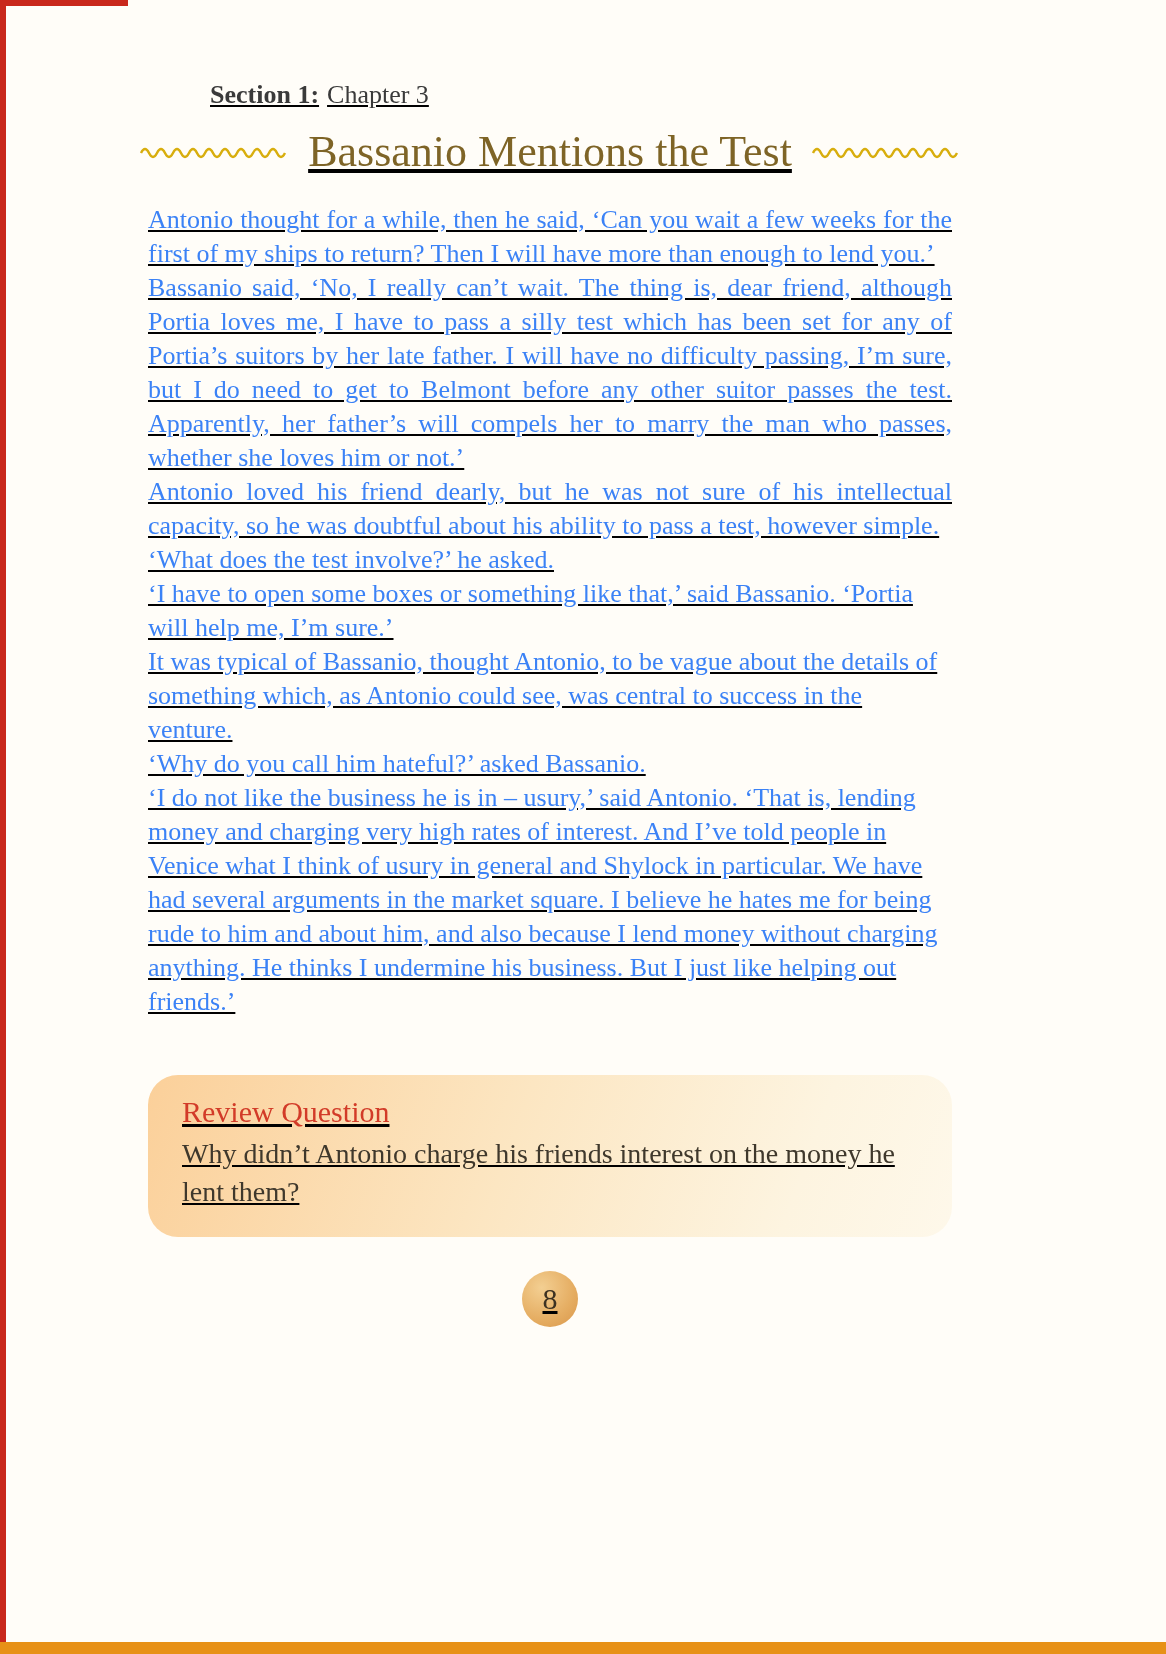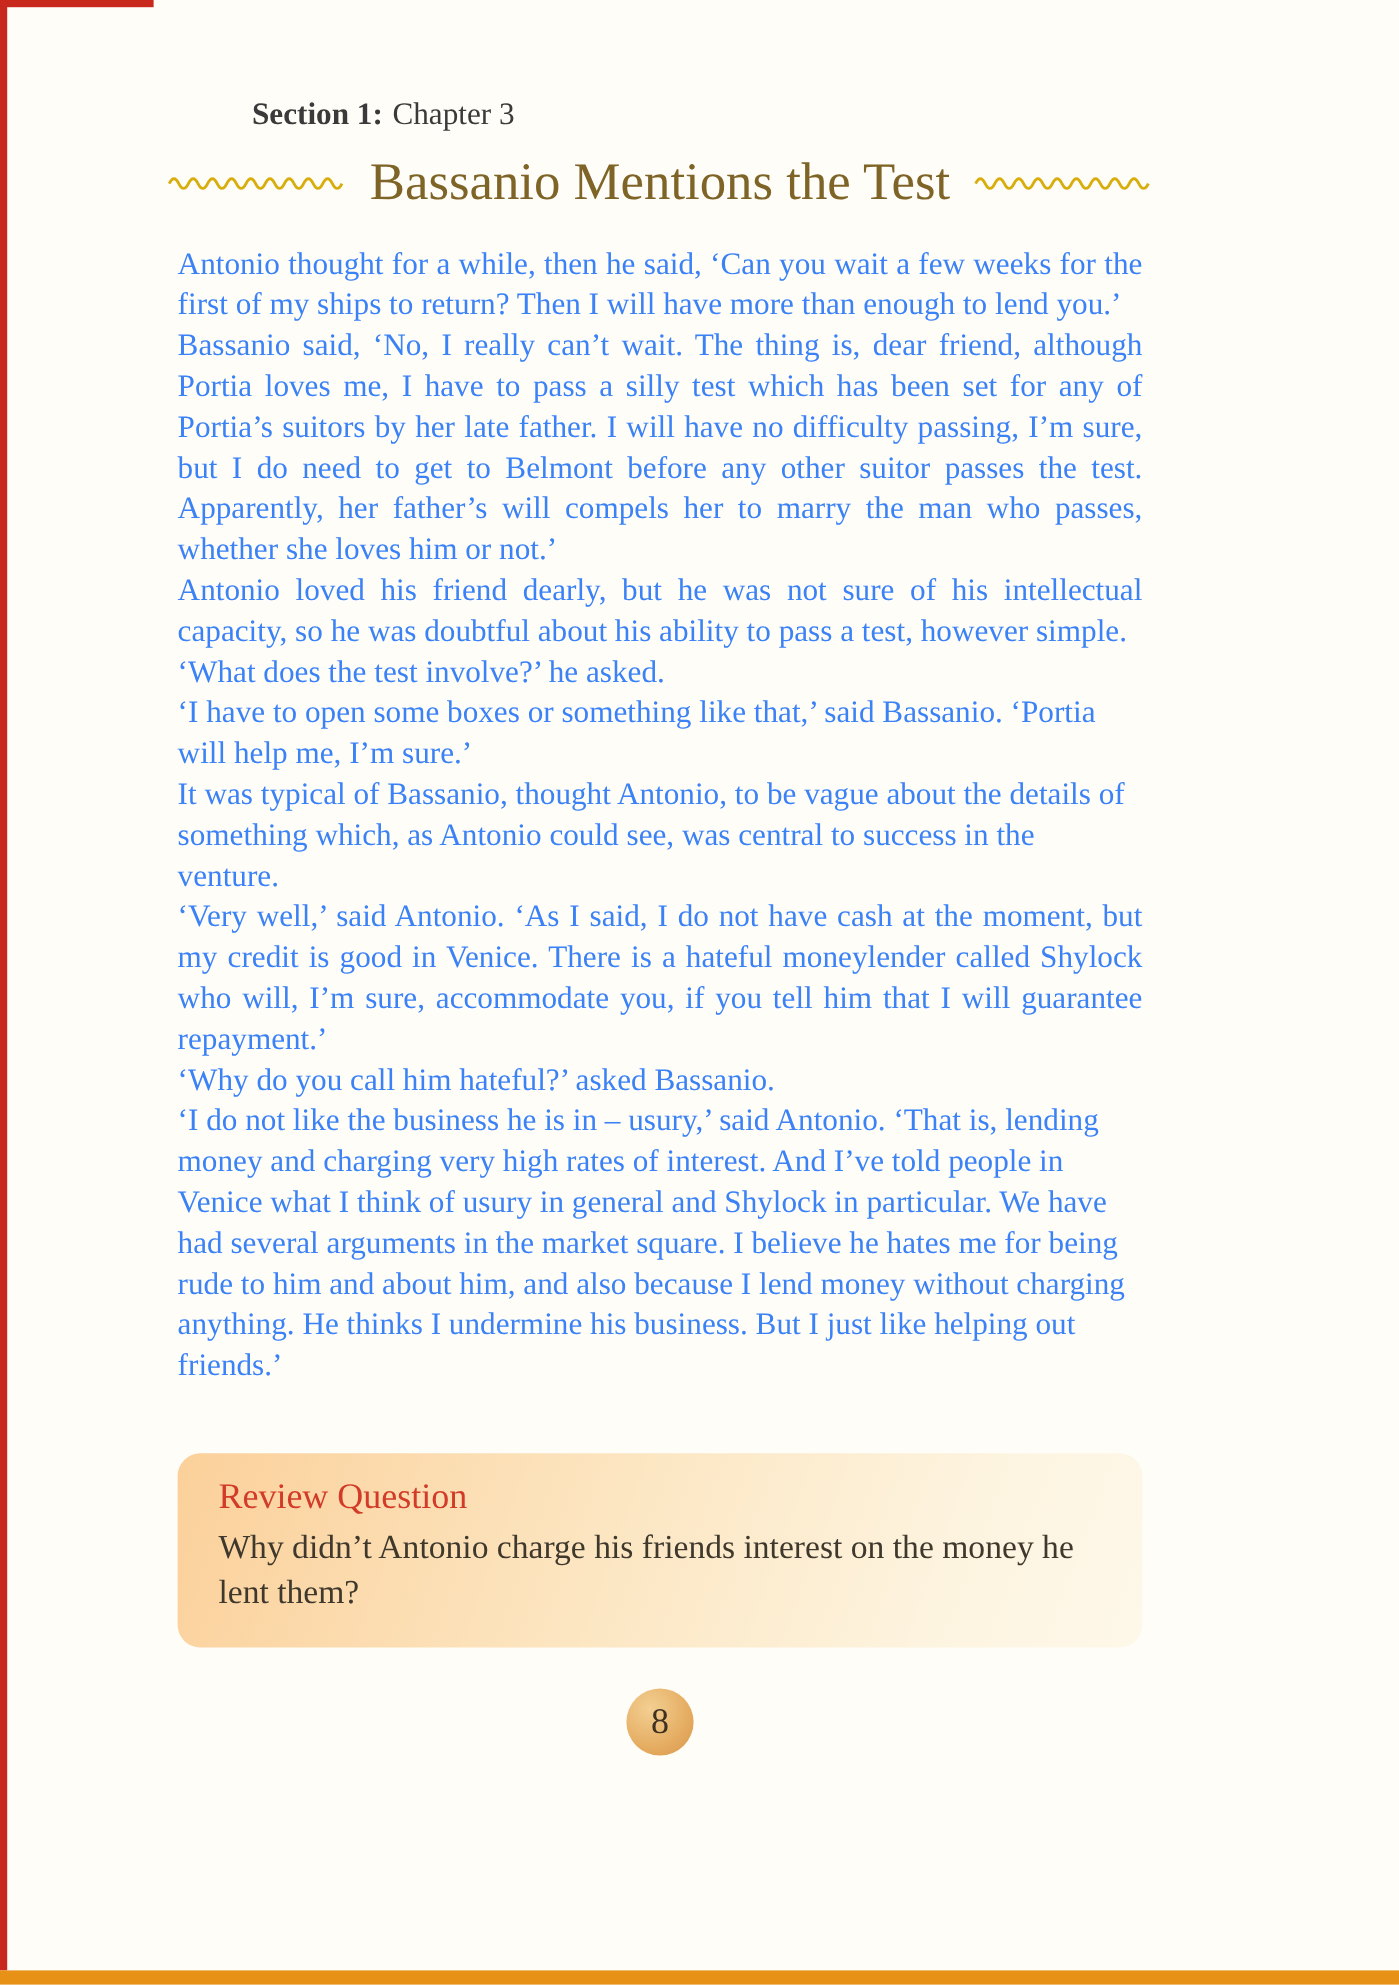--- a/index.html
+++ b/index.html
@@ -6,20 +6,21 @@
   body {
     background: #fffdf8;
     font-family: "Liberation Serif", "DejaVu Serif", serif;
   }
   .page {
     position: relative;
     width: 1166px;
     height: 1654px;
     background: #fffdf8;
     overflow: hidden;
+    text-decoration: underline;
   }
   
   .edge-top {
     position: absolute; left: 0; top: 0;
     width: 128px; height: 6px;
     background: #c9281c;
   }
   .edge-left {
     position: absolute; left: 0; top: 0; bottom: 12px;
     width: 6px;
@@ -62,21 +63,21 @@
   .body-text p {
     margin: 0;
     font-size: 26px;
     line-height: 34px;
     color: #3b82f6;
   }
   .body-text p.just { text-align: justify; }
   .block + .block { }
   .review-box {
     margin-top: 56px;
-    border-radius: 19px;
+    border-radius: 30px;
     padding: 20px 34px 26px 34px;
     background: linear-gradient(110deg, #fbd09a 0%, #fce6c2 45%, #fdf4e0 80%, #fef8ea 100%);
   }
   .review-heading {
     font-size: 30px;
     color: #d23b28;
     margin-bottom: 6px;
   }
   .review-question {
     font-size: 28px;
@@ -129,21 +130,20 @@
         <p class="just">Antonio thought for a while, then he said, ‘Can you wait a few weeks for the first of my ships to return? Then I will have more than enough to lend you.’</p>
         <p class="just">Bassanio said, ‘No, I really can’t wait. The thing is, dear friend, although Portia loves me, I have to pass a silly test which has been set for any of Portia’s suitors by her late father. I will have no difficulty passing, I’m sure, but I do need to get to Belmont before any other suitor passes the test. Apparently, her father’s will compels her to marry the man who passes, whether she loves him or not.’</p>
       </div>
       <div class="block">
         <p class="just">Antonio loved his friend dearly, but he was not sure of his intellectual capacity, so he was doubtful about his ability to pass a test, however simple.</p>
         <p>‘What does the test involve?’ he asked.</p>
         <p>‘I have to open some boxes or something like that,’ said Bassanio. ‘Portia will help me, I’m sure.’</p>
         <p>It was typical of Bassanio, thought Antonio, to be vague about the details of something which, as Antonio could see, was central to success in the venture.</p>
       </div>
       <div class="block">
-        <p class="just">‘Very well,’ said Antonio. ‘As I said, I do not have cash at the moment, but my credit is good in Venice. There is a hateful moneylender called Shylock who will, I’m sure, accommodate you, if you tell him that I will guarantee repayment.’</p>
         <p>‘Why do you call him hateful?’ asked Bassanio.</p>
         <p>‘I do not like the business he is in – usury,’ said Antonio. ‘That is, lending money and charging very high rates of interest. And I’ve told people in Venice what I think of usury in general and Shylock in particular. We have had several arguments in the market square. I believe he hates me for being rude to him and about him, and also because I lend money without charging anything. He thinks I undermine his business. But I just like helping out friends.’</p>
       </div>
     </div>
 
     <div class="review-box">
       <div class="review-heading">Review Question</div>
       <div class="review-question">Why didn’t Antonio charge his friends interest on the money he lent them?</div>
     </div>
 

